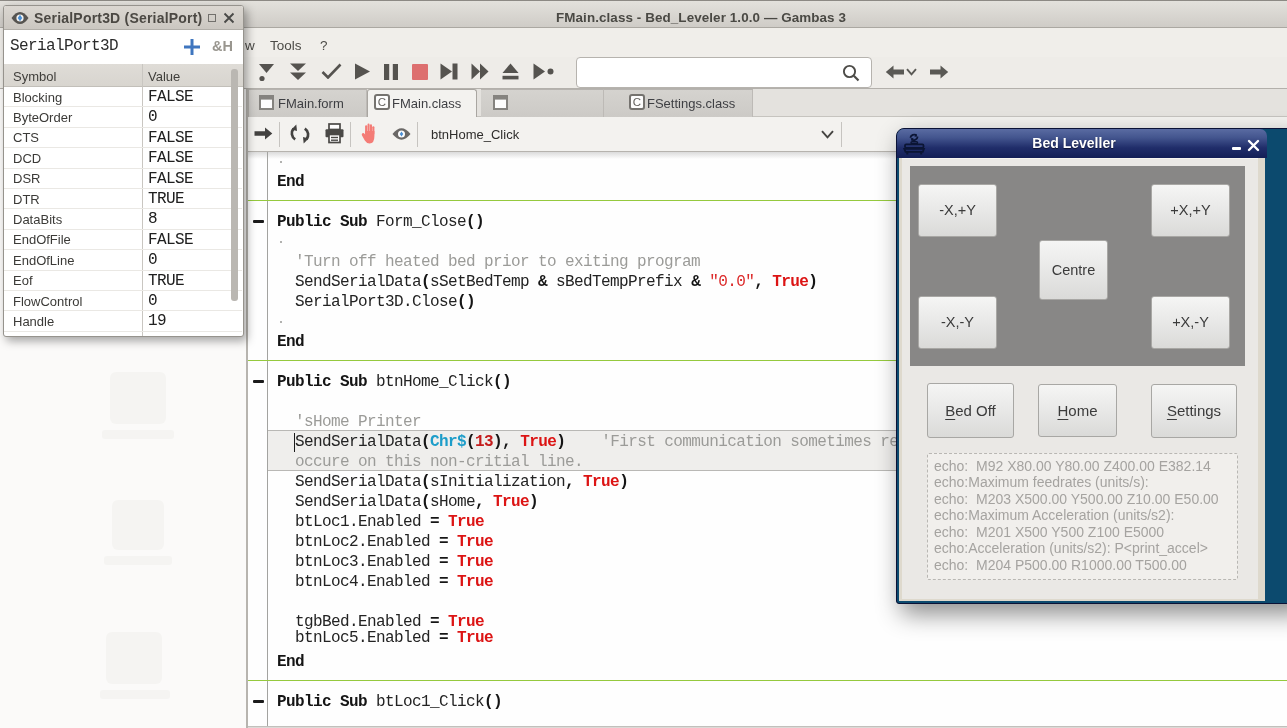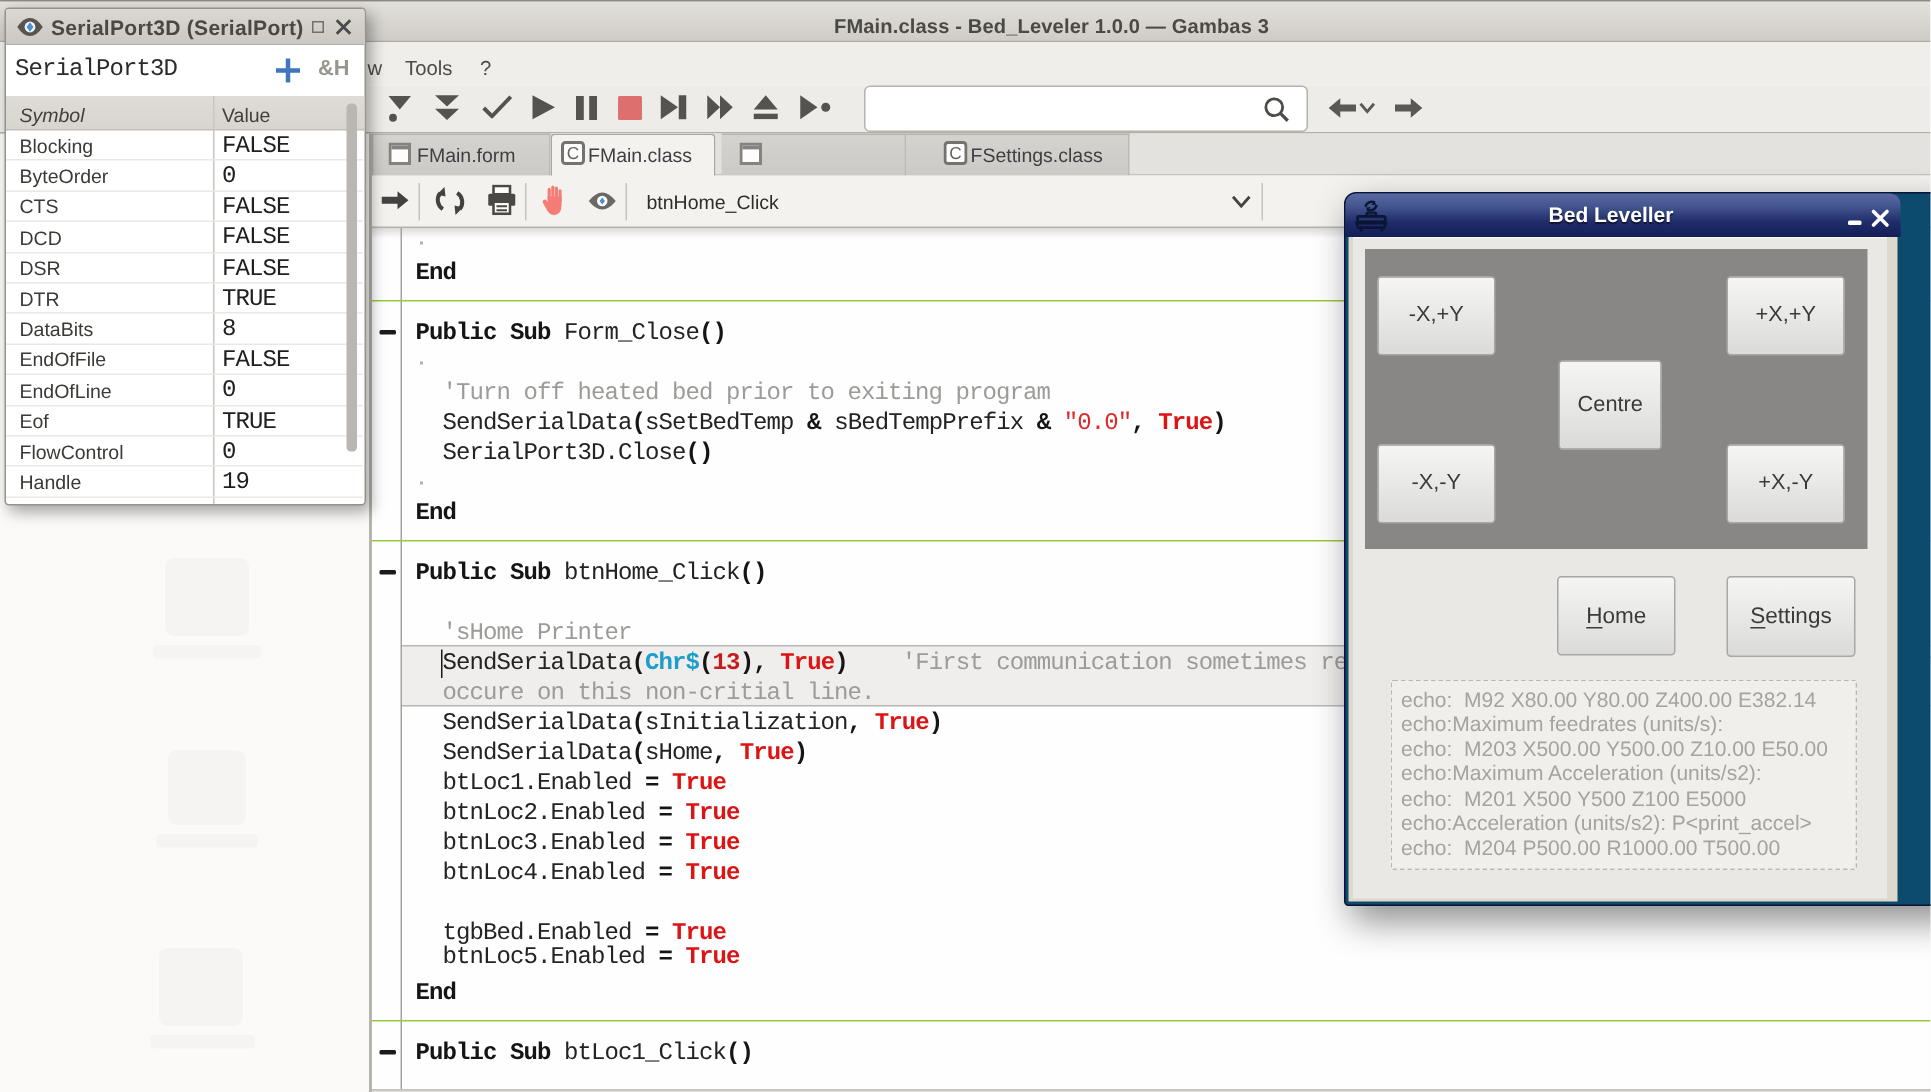--- a/index.html
+++ b/index.html
@@ -251,21 +251,21 @@
   <div class="abs" style="left:204px;top:8px;width:8px;height:8px;border:1.6px solid #72706c;box-sizing:border-box;"></div>
   <svg class="abs" style="left:219px;top:6px;" width="12" height="12" viewBox="0 0 12 12">
    <path d="M1.5 1.5 L10.5 10.5 M10.5 1.5 L1.5 10.5" stroke="#4a4a48" stroke-width="1.9"></path>
     </svg>
   <div class="abs" id="spname">SerialPort3D</div>
   <svg class="abs" style="left:179px;top:32px;" width="18" height="18" viewBox="0 0 18 18">
    <path d="M9 1 L9 17 M1 9 L17 9" stroke="#3f76bf" stroke-width="3"></path>
     </svg>
   <div class="abs" style="left:208px;top:32px;font-weight:bold;font-size:14.5px;color:#99968f;">&amp;H</div>
   <div class="abs" id="sphead">
-      <span style="position:absolute;left:9px;top:4.5px;font-style:italic;">Symbol</span>
+      <span style="position:absolute;left:9px;top:4.5px;">Symbol</span>
       <span style="position:absolute;left:144px;top:4.5px;">Value</span>
     </div>
   <div class="abs" id="spcol"></div>
   <div id="sprows">
   <div class="srow" style="top:81px;">
         <span class="sname">Blocking</span>
         <span class="sval">FALSE</span>
       </div>
   <div class="srow" style="top:101.4px;text-align:center;">
         <span class="sname">ByteOrder</span>
@@ -336,20 +336,21 @@
     </svg>
   <div id="bbeige"></div>
   <div id="bbody"></div>
   <div id="bcontent">
     <div id="bpanel"></div>
     <div class="bbtn" style="left:21px;top:55px;width:79px;height:53px;line-height:51px;">-X,+Y</div>
     <div class="bbtn" style="left:142px;top:111px;width:69px;height:60px;line-height:58px;">Centre</div>
     <div class="bbtn" style="left:254px;top:55px;width:79px;height:53px;line-height:51px;">+X,+Y</div>
     <div class="bbtn" style="left:21px;top:167px;width:79px;height:53px;line-height:51px;">-X,-Y</div>
     <div class="bbtn" style="left:254px;top:167px;width:79px;height:53px;line-height:51px;">+X,-Y</div>
+    <div class="bbtn" style="left:30px;top:254px;width:87px;height:55px;line-height:53px;font-size:15px;"><span class="u">B</span>ed Off</div>
     <div class="bbtn" style="left:141px;top:255px;width:79px;height:53px;line-height:51px;font-size:15px;"><span class="u">H</span>ome</div>
     <div class="bbtn" style="left:254px;top:255px;width:86px;height:54px;line-height:52px;font-size:15px;"><span class="u">S</span>ettings</div>
     <div id="becho">echo:  M92 X80.00 Y80.00 Z400.00 E382.14
 echo:Maximum feedrates (units/s):
 echo:  M203 X500.00 Y500.00 Z10.00 E50.00
 echo:Maximum Acceleration (units/s2):
 echo:  M201 X500 Y500 Z100 E5000
 echo:Acceleration (units/s2): P&lt;print_accel&gt;
 echo:  M204 P500.00 R1000.00 T500.00</div>
   </div>

